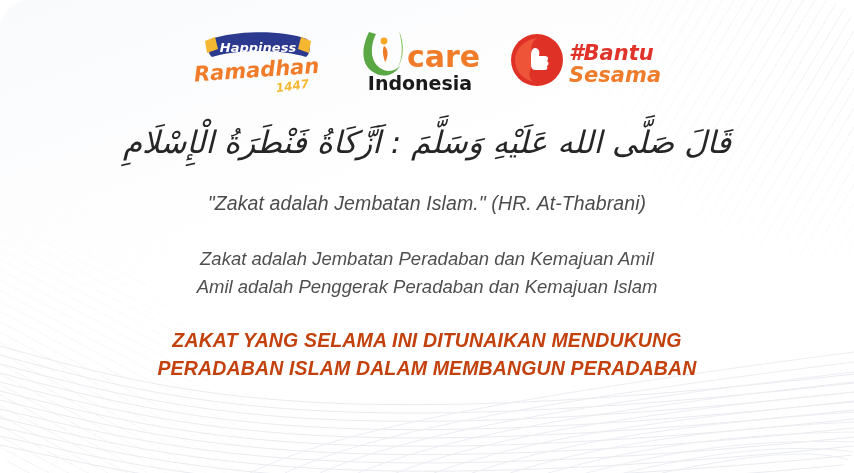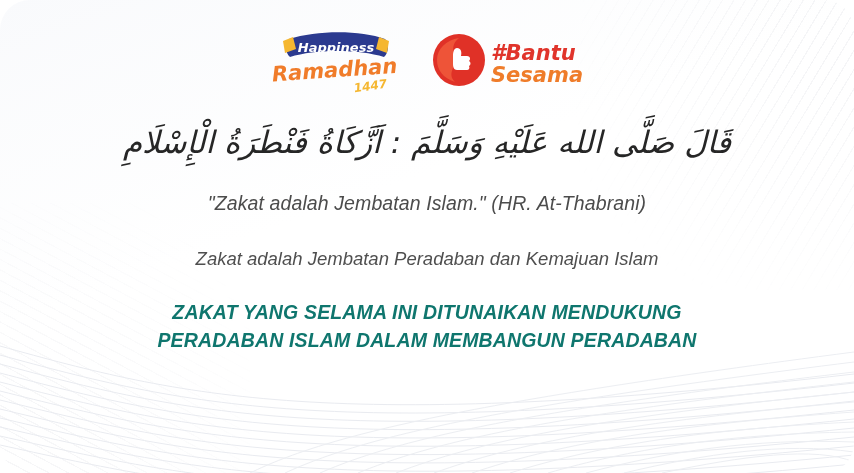--- a/index.html
+++ b/index.html
@@ -137,21 +137,21 @@
     line-height: 1.52;
     color: #4f4f4f;
   }
   .statement .l { display: block; }
 
   .headline {
     margin-top: 26px;
     font-size: 19.5px;
     font-weight: bold;
     line-height: 1.42;
-    color: #0f766e;
+    color: #c2410c;
     letter-spacing: 0.15px;
   }
   .headline .l { display: block; }
 </style>
 </head>
 <body>
 
 <div id="slide">
 
   <div class="bg-layer bg-sheen"></div>
@@ -202,20 +202,34 @@
         <path d="M124,16 L114,12 L111,24 L122,28 Z" fill="#f5b731"></path>
 
         <text x="71" y="27" text-anchor="middle" fill="#ffffff" font-family="'DejaVu Sans','Liberation Sans',sans-serif" font-size="13" font-style="italic" font-weight="bold">Happiness</text>
 
         <text x="70" y="52" text-anchor="middle" fill="#f07c2a" font-family="'DejaVu Sans','Liberation Sans',sans-serif" font-size="21" font-weight="bold" font-style="italic" transform="rotate(-4 70 52)">Ramadhan</text>
 
         <text x="106" y="65" text-anchor="middle" fill="#f5b731" font-family="'DejaVu Sans','Liberation Sans',sans-serif" font-size="12" font-weight="bold" font-style="italic" transform="rotate(-8 106 65)">1447</text>
       </svg>
     </div>
 
+    <div class="logo logo-ucare">
+      <svg viewBox="0 0 130 70" xmlns="http://www.w3.org/2000/svg">
+
+        <path d="M14,6 C6,22 6,38 18,46 C28,53 40,49 45,40 C41,45 32,47 25,42 C15,35 15,20 21,8 Z" fill="#5aa843"></path>
+        <path d="M44,5 C50,18 49,34 41,44 C47,36 49,22 44,5 Z" fill="#7cbf4e"></path>
+
+        <circle cx="29" cy="15" r="3.4" fill="#f5a623"></circle>
+        <path d="M29,20 C33,22 34,30 30,36 C28,30 27,24 29,20 Z" fill="#f07c2a"></path>
+
+        <text x="52" y="41" fill="#f07c2a" font-family="'DejaVu Sans','Liberation Sans',sans-serif" font-size="30" font-weight="bold">care</text>
+
+        <text x="65" y="64" text-anchor="middle" fill="#1a1a1a" font-family="'DejaVu Sans','Liberation Sans',sans-serif" font-size="19" font-weight="bold">Indonesia</text>
+      </svg>
+    </div>
 
     <div class="logo logo-bantu">
       <svg viewBox="0 0 156 58" xmlns="http://www.w3.org/2000/svg">
 
         <path d="M26,2 A26,26 0 1 1 26,54 A26,26 0 1 1 26,2 Z" fill="#e03127"></path>
         <path d="M26,6 C16,14 22,22 22,28 C22,36 14,42 22,50 C10,46 4,38 4,28 C4,17 13,8 26,6 Z" fill="#f05a3c" opacity="0.85"></path>
 
         <path d="M24,16 C28,16 29,20 28,24 L34,24 C37,24 38,27 36,29 C38,30 38,33 36,34 C37,36 36,38 34,38 L24,38 C21,38 20,35 20,32 L20,24 C20,20 21,16 24,16 Z" fill="#ffffff"></path>
 
         <text x="58" y="28" fill="#e0342b" font-family="'DejaVu Sans','Liberation Sans',sans-serif" font-size="21" font-weight="bold" font-style="italic">#Bantu</text>
@@ -226,21 +240,22 @@
 
   </div>
 
   <div class="content">
 
     <div class="arabic">قَالَ صَلَّى الله عَلَيْهِ وَسَلَّمَ : اَزَّكَاةُ فَنْطَرَةُ الْإِسْلَامِ</div>
 
     <div class="quote-line">"Zakat adalah Jembatan Islam." (HR. At-Thabrani)</div>
 
     <div class="statement">
-      <span class="l">Zakat adalah Jembatan Peradaban dan Kemajuan Islam</span>
+      <span class="l">Zakat adalah Jembatan Peradaban dan Kemajuan Amil</span>
+      <span class="l">Amil adalah Penggerak Peradaban dan Kemajuan Islam</span>
     </div>
 
     <div class="headline">
       <span class="l">ZAKAT YANG SELAMA INI DITUNAIKAN MENDUKUNG</span>
       <span class="l">PERADABAN ISLAM DALAM MEMBANGUN PERADABAN</span>
     </div>
 
   </div>
 
 </div>

